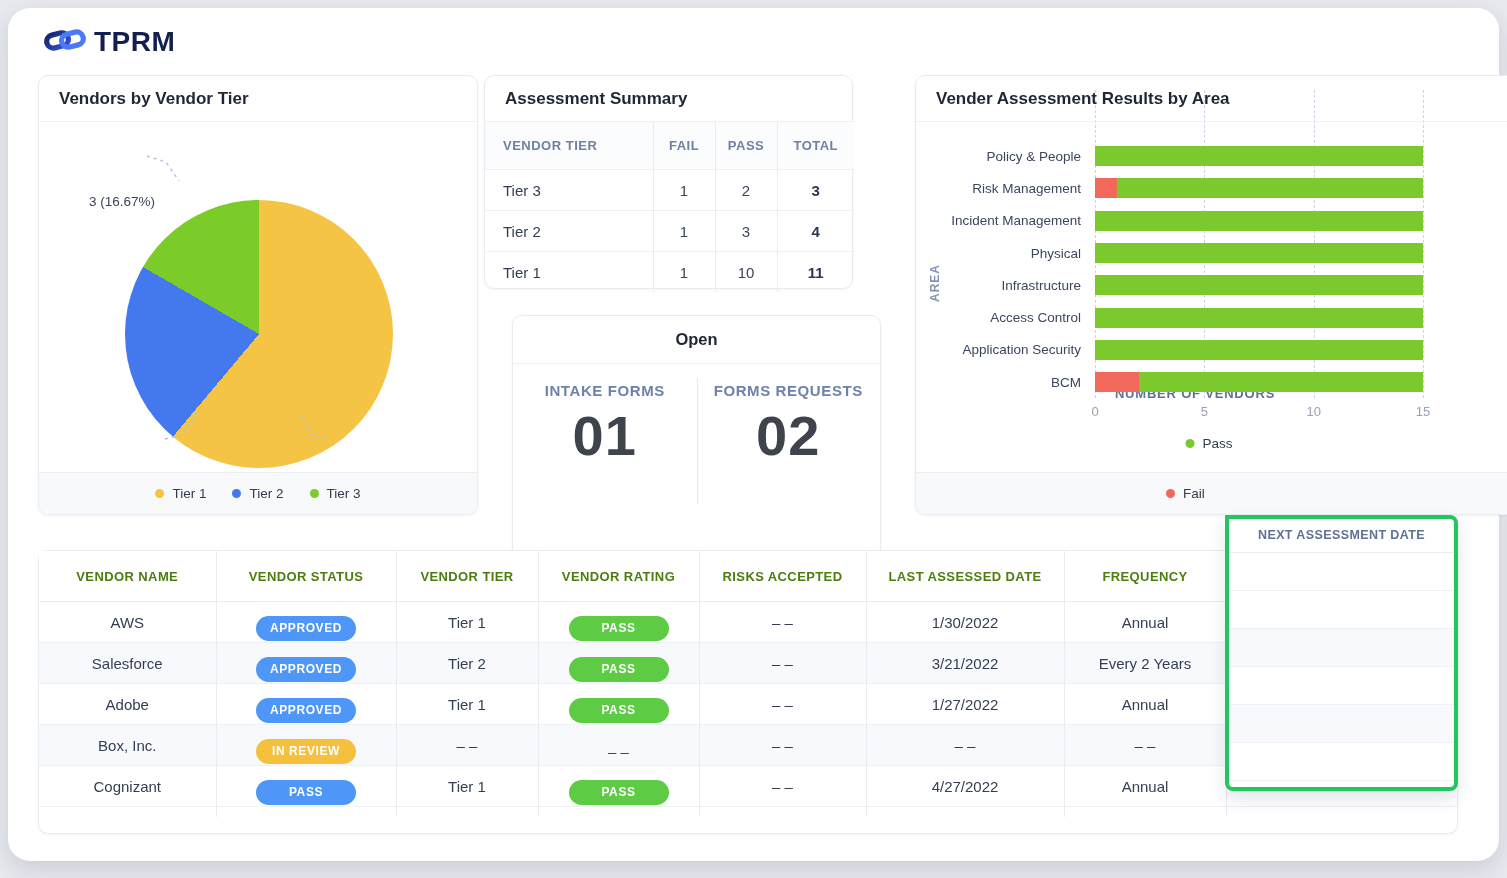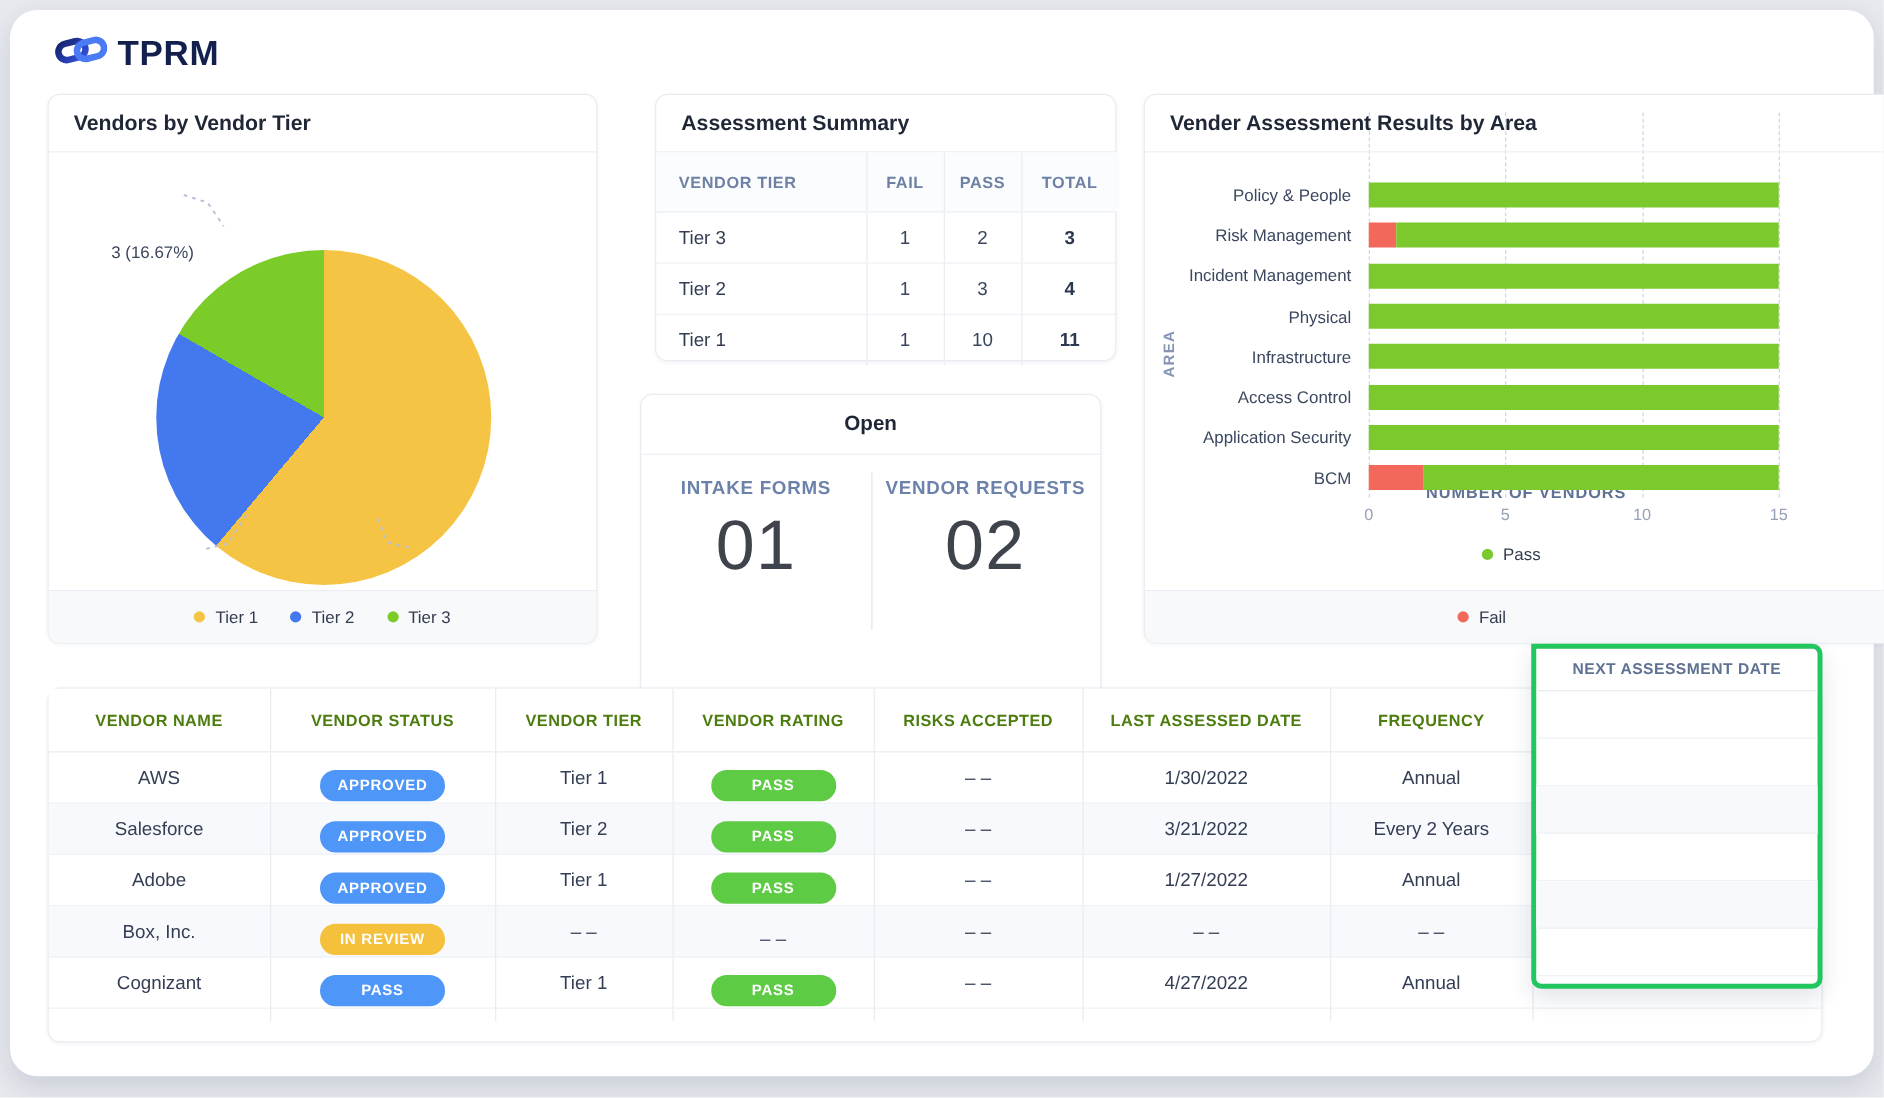--- a/index.html
+++ b/index.html
@@ -40,21 +40,21 @@
   .pie{
     position:absolute;left:86px;top:124px;width:268px;height:268px;border-radius:50%;
   }
   .pie-callout{position:absolute;font-size:13.5px;color:#3a455c;}
   #callout-t3{left:50px;top:118px;}
   #callout-t2{left:65px;top:401px;}
   #callout-t1{left:293px;top:397px;}
   .leader-svg{position:absolute;left:0;top:46px;width:438px;height:352px;pointer-events:none;}
   .leader-svg polyline{fill:none;stroke:#b6c0d6;stroke-width:1.5;stroke-dasharray:3 4;}
   
-  #summary-card{left:516px;top:67px;width:369px;height:214px;}
+  #summary-card{left:476px;top:67px;width:369px;height:214px;}
   .sum-table{width:100%;border-collapse:collapse;table-layout:fixed;}
   .sum-table th{
     height:45px;font-size:13px;font-weight:700;color:#6e81a4;letter-spacing:.5px;
     background:#fbfcfe;text-align:center;border-bottom:1px solid #edf0f4;
   }
   .sum-table th:first-child{text-align:left;padding-left:18px;}
   .sum-table td{
     height:38px;font-size:15px;color:#3a455e;text-align:center;
     border-top:1px solid #eef1f5;
   }
@@ -62,35 +62,35 @@
   .sum-table th+th,.sum-table td+td{border-left:1px solid #e9ecf1;}
   .sum-table .total{font-weight:700;color:#2c3750;}
   
   #open-card{left:504px;top:307px;width:369px;height:248px;}
   #open-card .card-h{justify-content:center;height:48px;}
   #open-card .card-title{font-size:16.5px;}
   .open-body{position:relative;display:flex;height:150px;}
   .open-div{position:absolute;left:50%;top:14px;bottom:10px;width:1px;background:#dfe6f4;}
   .open-col{flex:1;text-align:center;}
   .open-label{margin-top:18px;font-size:15px;font-weight:700;color:#6d82ab;letter-spacing:.6px;}
-  .open-num{margin-top:4px;font-size:56px;font-weight:400;color:#3f444c;letter-spacing:1px;}
+  .open-num{margin-top:4px;font-size:56px;font-weight:700;color:#3f444c;letter-spacing:1px;}
   
   #bar-card{left:907px;top:67px;width:621px;height:440px;}
   .grid{position:absolute;top:14px;height:308px;width:0;border-left:1px dashed #cdd5ea;z-index:0;}
   .bars{position:absolute;left:0;top:64px;width:507px;z-index:1;}
   .bar-row{display:flex;align-items:center;height:32.3px;}
   .bar-label{width:165px;padding-right:14px;text-align:right;font-size:13.5px;color:#3b475f;flex:none;}
   .bar-track{width:328px;height:20px;display:flex;flex:none;}
   .bar-seg{height:20px;}
   .area-label{
     position:absolute;left:-30px;top:199px;width:100px;height:16px;text-align:center;
     transform:rotate(-90deg);font-size:12px;font-weight:700;color:#8594b4;letter-spacing:1px;
   }
   .xlabel{
-    position:absolute;top:310px;left:305px;transform:translateX(-50%);z-index:0;
+    position:absolute;top:310px;left:279px;transform:translateX(-50%);z-index:0;
     font-size:13px;font-weight:700;color:#5f7293;letter-spacing:.8px;white-space:nowrap;
   }
   .xtick{position:absolute;top:328px;transform:translateX(-50%);font-size:13px;color:#97a1b6;}
   .pass-legend{position:absolute;top:360px;left:293px;transform:translateX(-50%);}
   .fail-wrap{transform:translateX(-40px);}
   
   #vendor-card{left:30px;top:542px;width:1420px;height:284px;}
   .v-table{width:1418px;border-collapse:collapse;table-layout:fixed;}
   .v-table th{
     height:48px;font-size:13px;font-weight:700;color:#4d7c0f;letter-spacing:.4px;
@@ -214,21 +214,21 @@
     <div class="card-h">
       <span class="card-title">Open</span>
     </div>
     <div class="open-body">
       <div class="open-div"></div>
       <div class="open-col">
         <div class="open-label">INTAKE FORMS</div>
         <div class="open-num">01</div>
       </div>
       <div class="open-col">
-        <div class="open-label">VENDOR REQUESTS</div>
+        <div class="open-label">FORMS REQUESTS</div>
         <div class="open-num">02</div>
       </div>
     </div>
   </div>
 
   <div class="card" id="bar-card">
     <div class="grid" style="left:179px"></div>
     <div class="grid" style="left:288.3px"></div>
     <div class="grid" style="left:397.7px"></div>
     <div class="grid" style="left:507px"></div>

